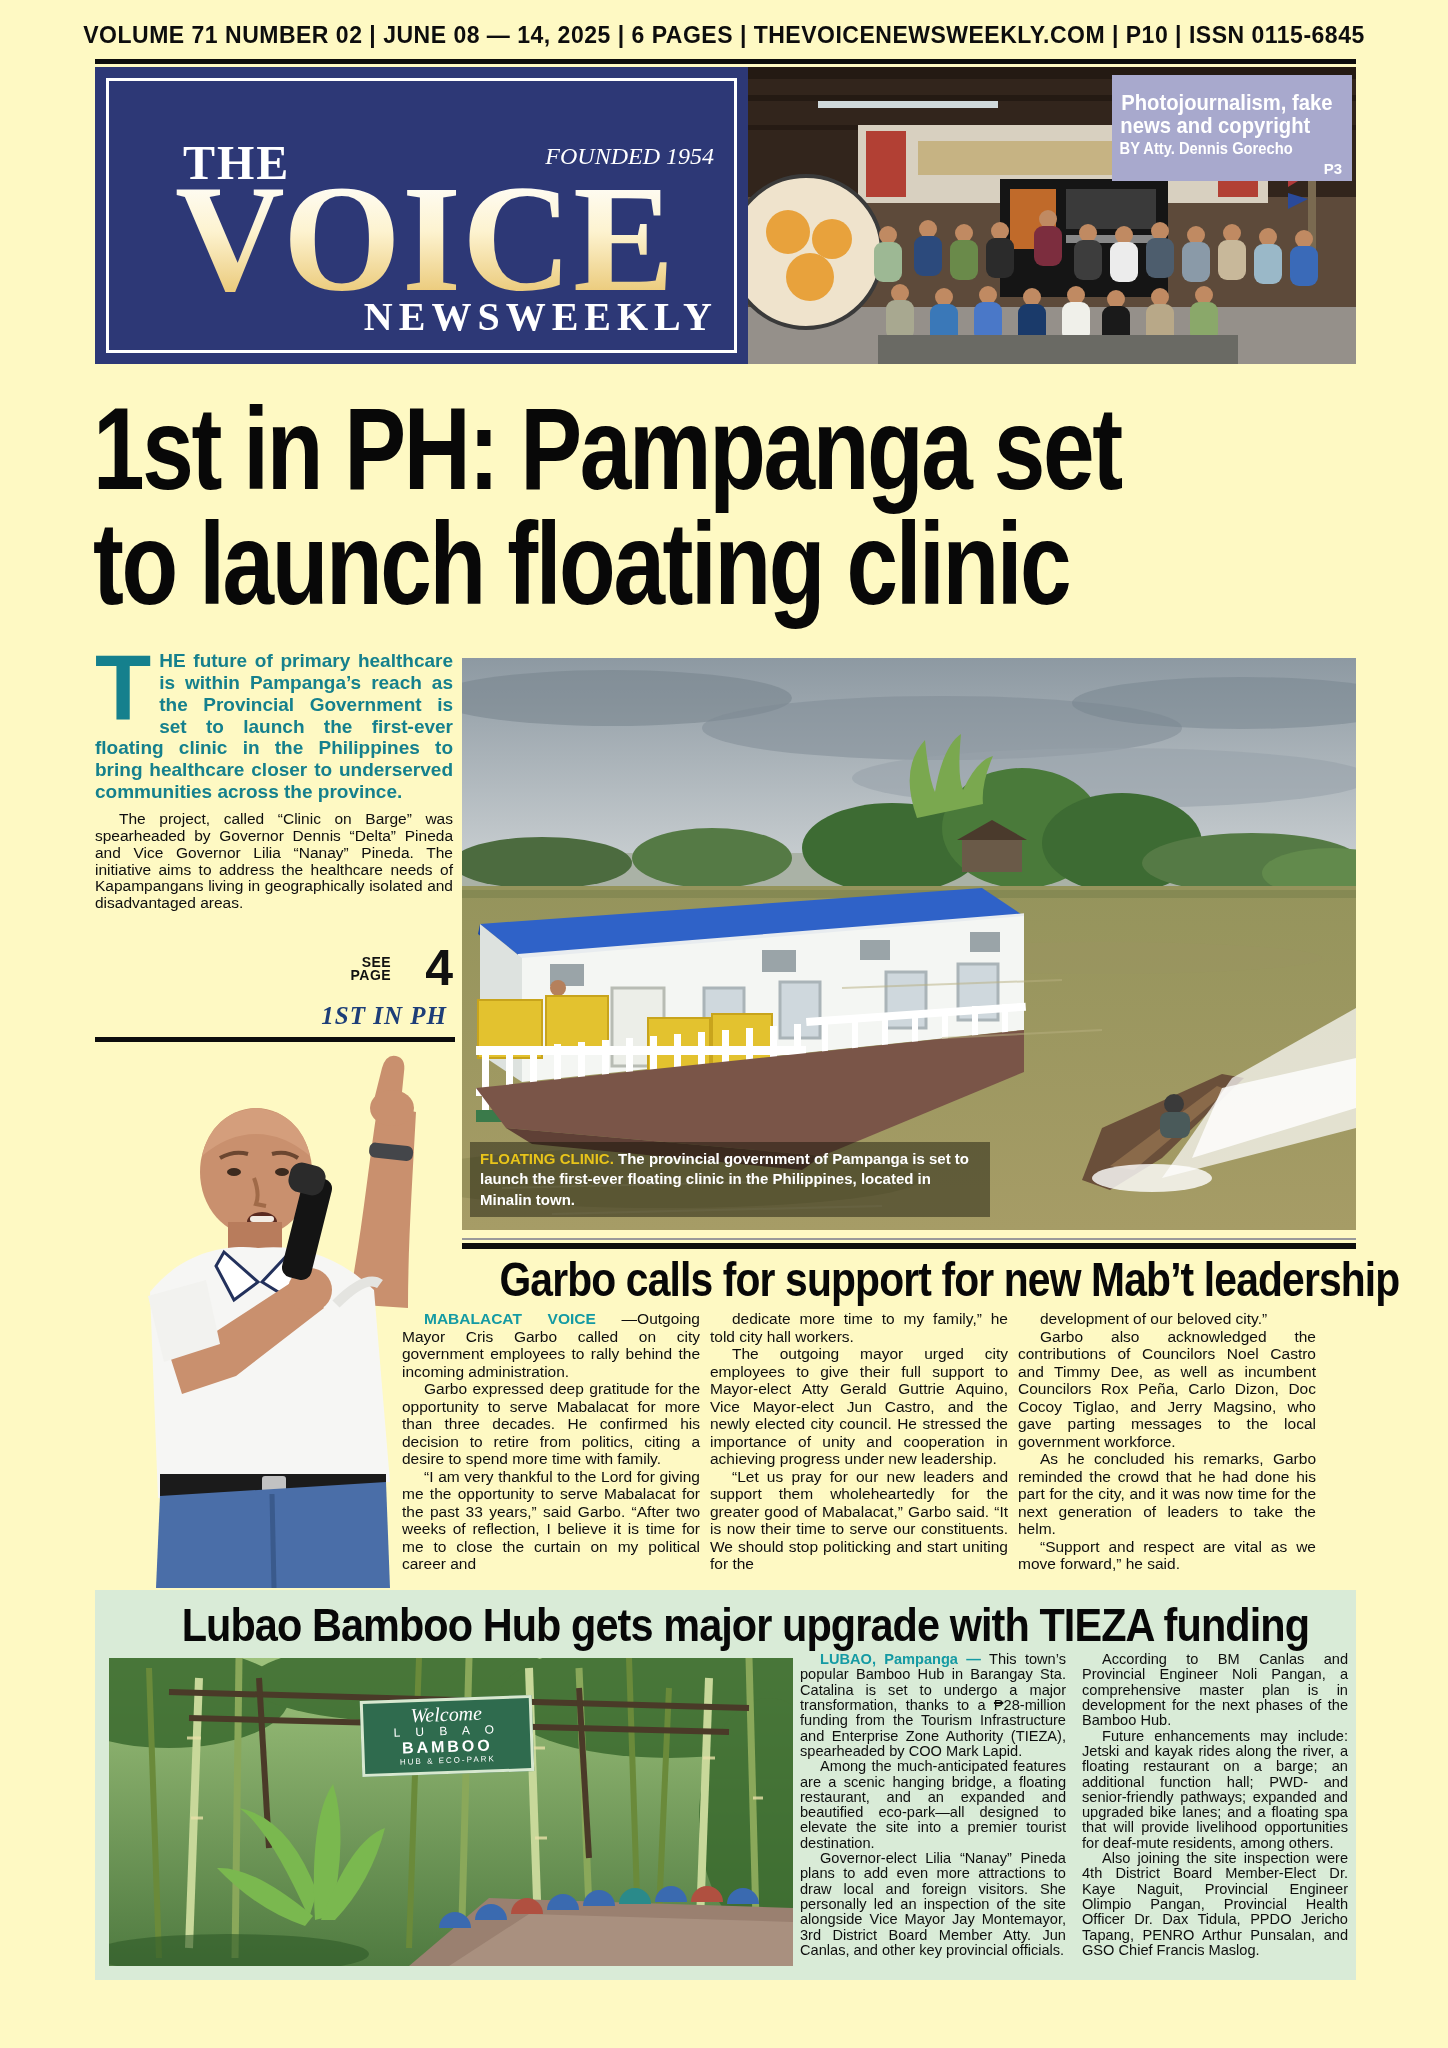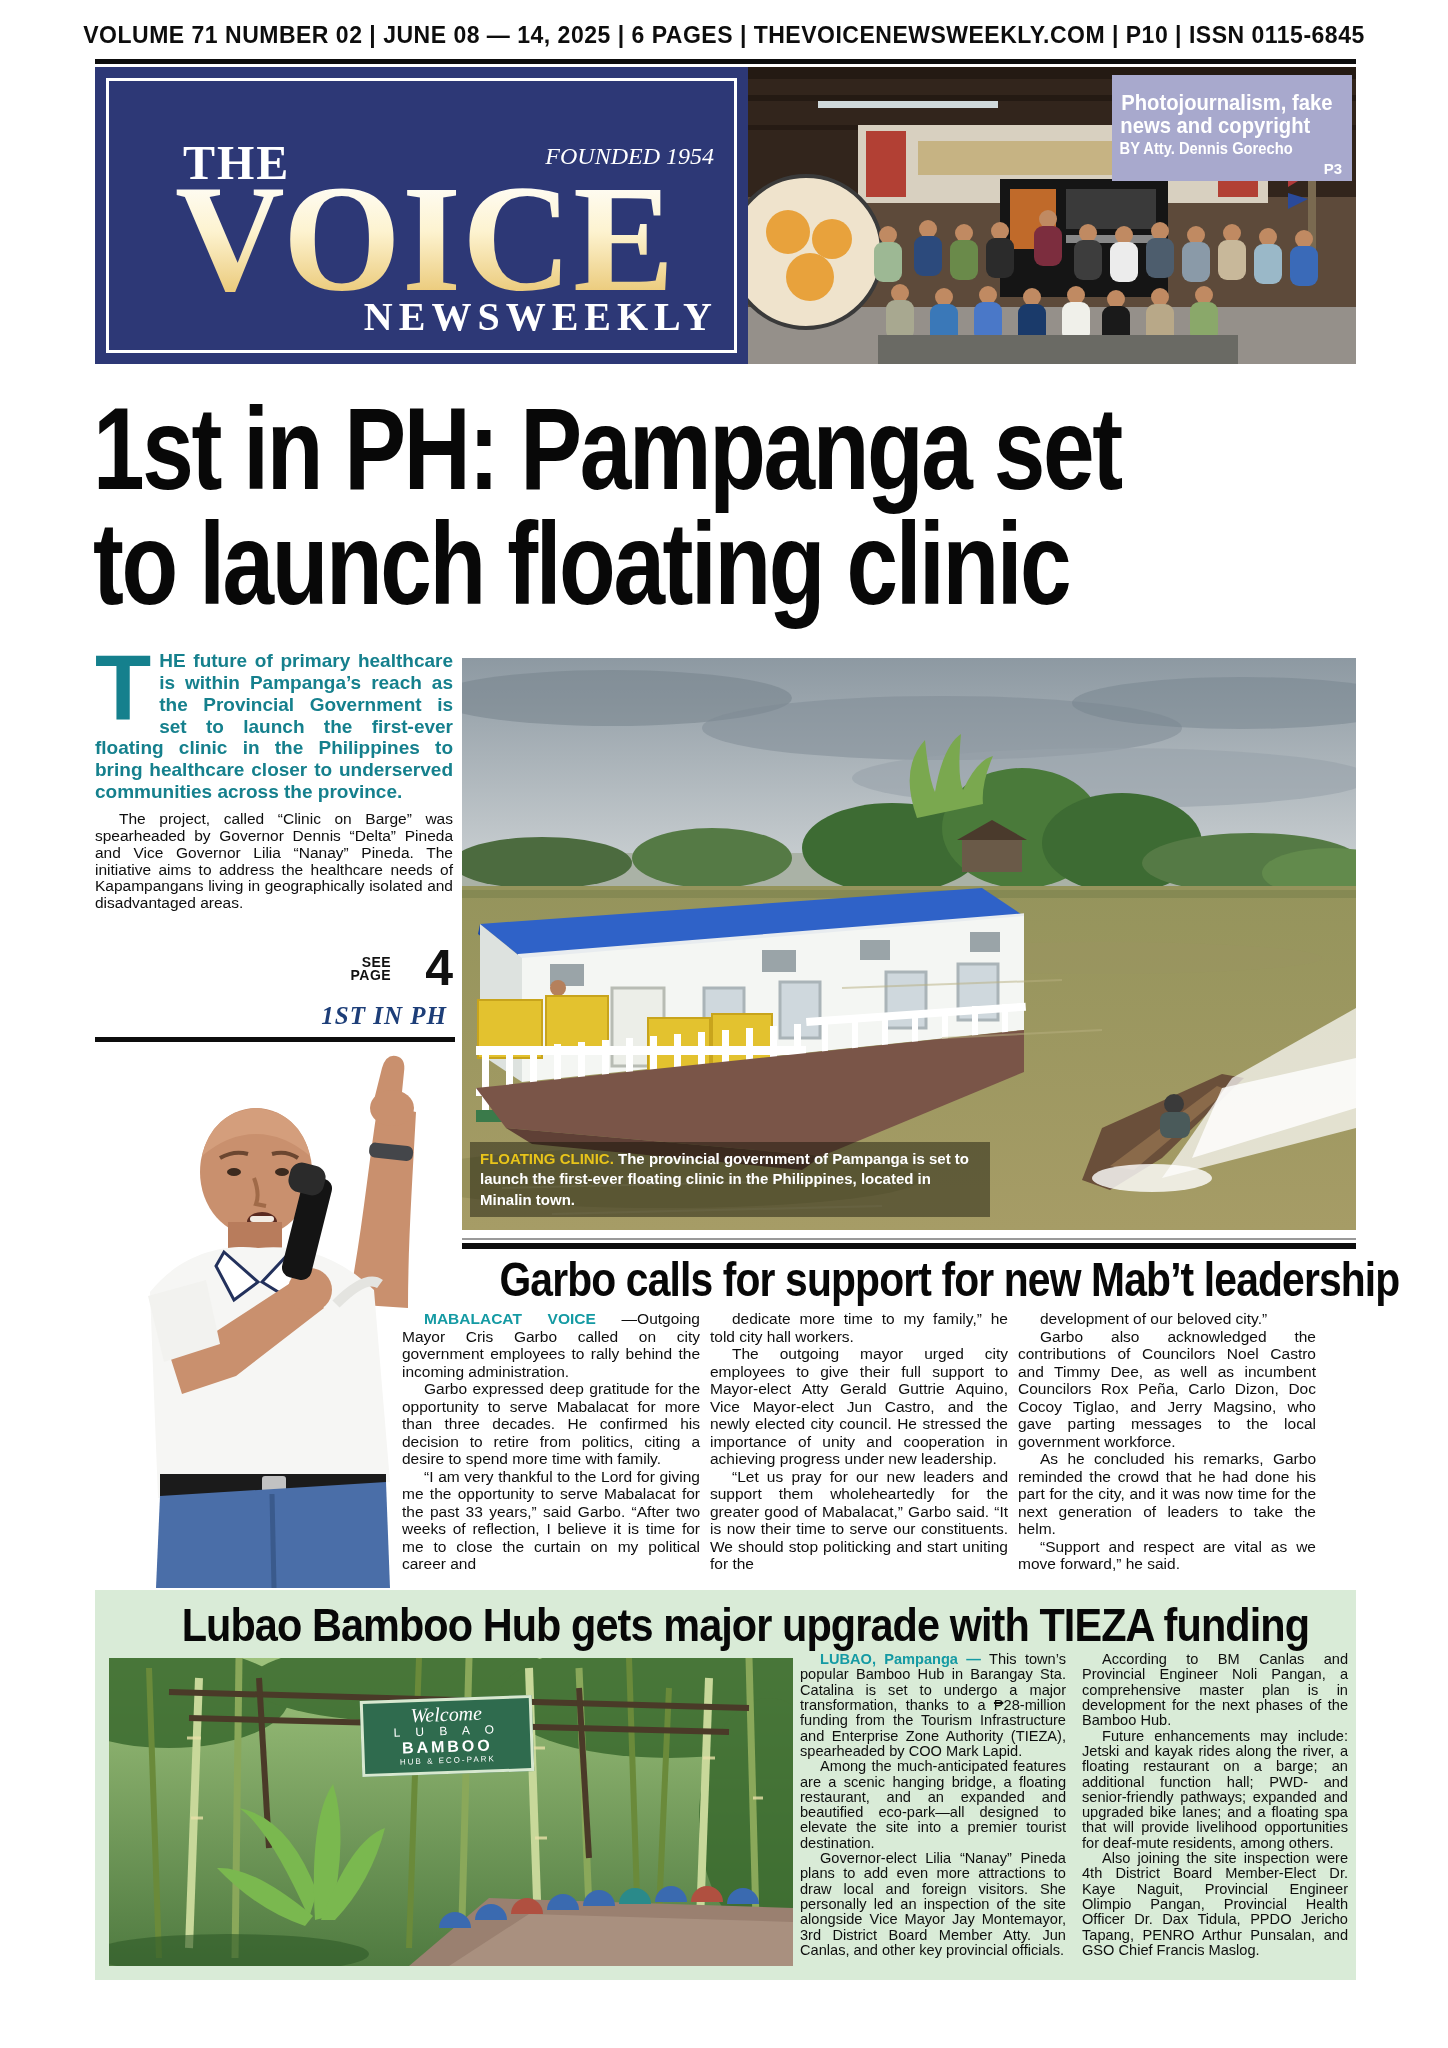--- a/index.html
+++ b/index.html
@@ -1,16 +1,16 @@
 <!DOCTYPE html>
 <html><head>
 <meta charset="utf-8">
 <style>
   html,body{margin:0;padding:0;background:#e8e8e8;}
-  .page{position:relative;width:1448px;height:2048px;background:#ffffff;margin:0 auto;
+  .page{position:relative;width:1448px;height:2048px;background:#fef9c3;margin:0 auto;
         font-family:"Liberation Sans",sans-serif;color:#111;overflow:hidden;}
   .abs{position:absolute;}
 
   
   .topline{left:0;top:22px;width:100%;text-align:center;font-size:23px;font-weight:bold;
            letter-spacing:.5px;color:#0d0d0d;}
   .toprule{left:95px;top:59px;width:1261px;height:5px;background:#0d0d0d;}
 
   
   .logo-box{left:95px;top:67px;width:653px;height:297px;background:#2d3876;}

